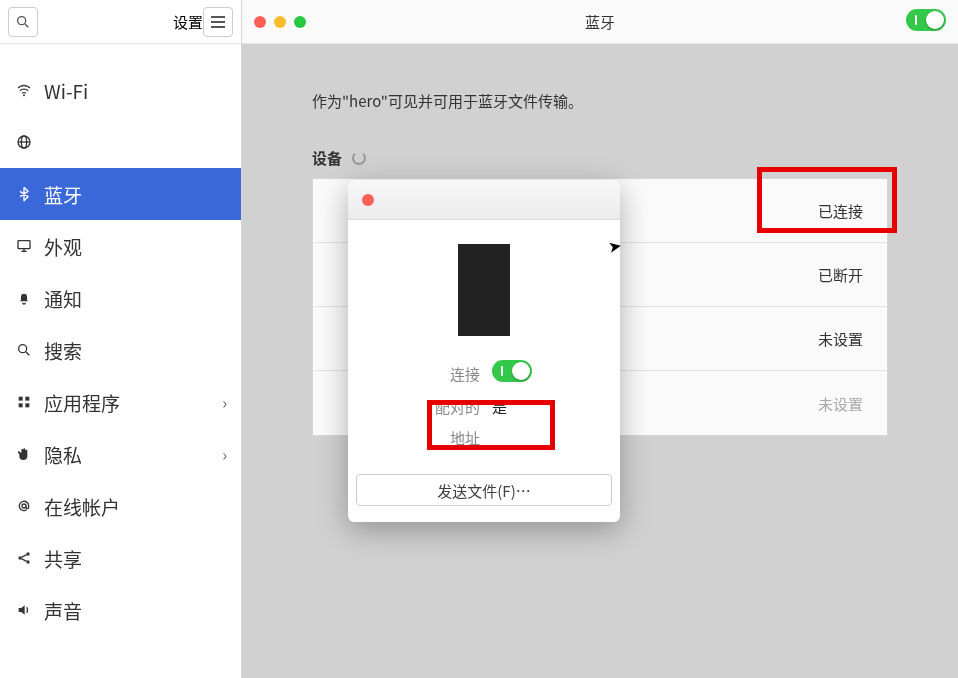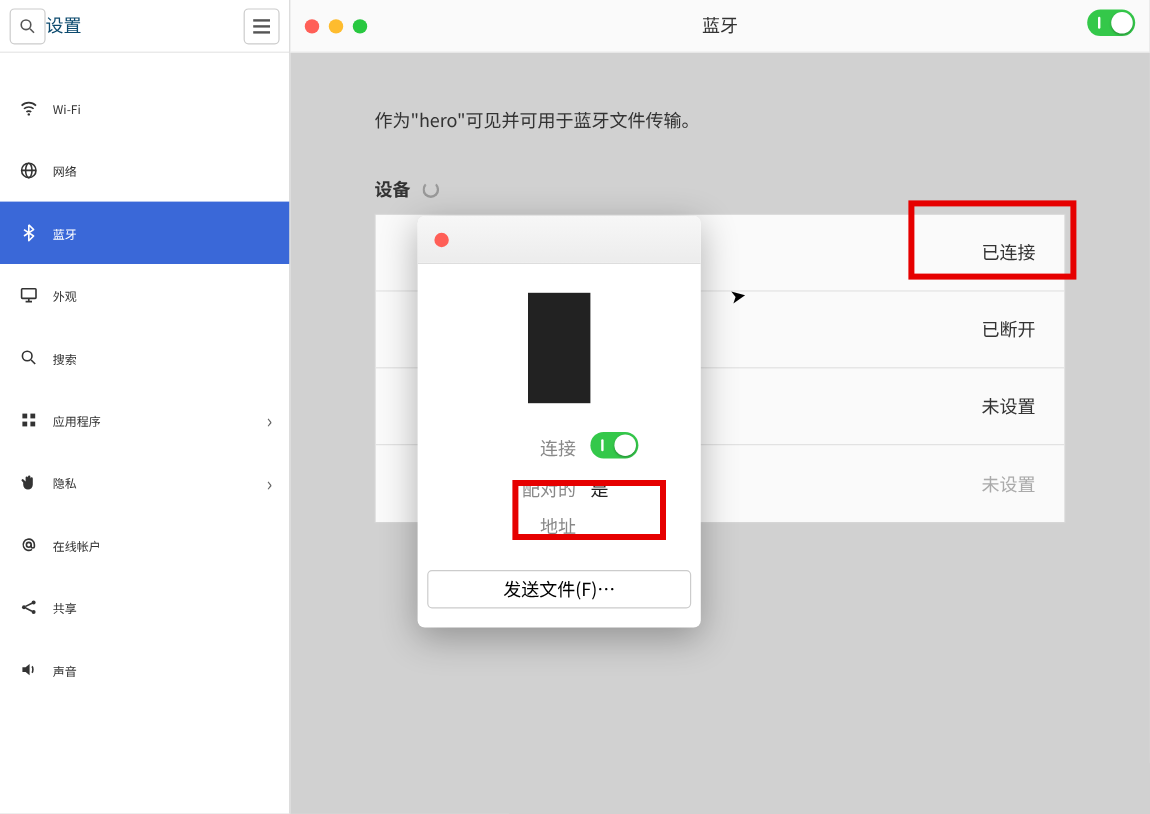--- a/index.html
+++ b/index.html
@@ -4,29 +4,29 @@
 <style>
   * { box-sizing: border-box; margin: 0; padding: 0; }
   body { font-family: -apple-system, "Noto Sans CJK SC", "Microsoft YaHei", sans-serif; font-size: 14px; color: #333; background: #fff; width: 958px; height: 678px; overflow: hidden; position: relative; }
 
   .modal-overlay { position: absolute; inset: 0; background: rgba(0,0,0,0.18); z-index: 50; }
 
   
   .sidebar { position: absolute; left: 0; top: 0; width: 242px; height: 100%; border-right: 1px solid #d5d5d5; background: #fff; z-index: 60; }
   .sidebar-header { height: 44px; display: flex; align-items: center; padding: 0 8px; border-bottom: 1px solid #e5e5e5; }
   .search-btn { width: 30px; height: 30px; border: 1px solid #ccc; border-radius: 4px; background: #fff; display: flex; align-items: center; justify-content: center; }
-  .sidebar-title { flex: 1; text-align: left; font-size: 15px; color: #0c4a6e; }
+  .sidebar-title { flex: 1; text-align: right; font-size: 15px; color: #000000; }
   .hamburger-btn { width: 30px; height: 30px; border: 1px solid #ccc; border-radius: 4px; background: #fff; display: flex; align-items: center; justify-content: center; flex-direction: column; gap: 3px; }
   .hamburger-btn span { width: 14px; height: 2px; background: #555; }
 
   .sidebar-list { padding-top: 20px; }
   .sidebar-item { height: 52px; display: flex; align-items: center; padding: 0 14px; cursor: pointer; color: #333; }
   .sidebar-item.active { background: #3a68d8; color: #fff; }
   .sidebar-item .icon { width: 20px; display: flex; align-items: center; justify-content: center; margin-right: 10px; font-size: 15px; }
-  .sidebar-item .label { flex: 1; font-size: 10px; }
+  .sidebar-item .label { flex: 1; font-size: 19px; }
   .sidebar-item .chevron { font-size: 16px; color: #666; }
 
   
   .main { position: absolute; left: 242px; top: 0; right: 0; height: 100%; z-index: 60; pointer-events: none; }
   .main * { pointer-events: auto; }
   .main-header { height: 44px; border-bottom: 1px solid #e5e5e5; display: flex; align-items: center; padding: 0 12px; background: #fafafa; position: relative; }
   .traffic { display: flex; gap: 8px; }
   .traffic-dot { width: 12px; height: 12px; border-radius: 50%; }
   .traffic-red { background: #ff5f57; }
   .traffic-yellow { background: #febc2e; }
@@ -51,31 +51,31 @@
   .toggle .knob { position: absolute; width: 18px; height: 18px; border-radius: 50%; background: #fff; top: 2px; box-shadow: 0 1px 2px rgba(0,0,0,0.3); }
   .toggle.on .knob { right: 2px; }
   .toggle .bar { position: absolute; left: 9px; top: 6px; width: 2px; height: 10px; background: #fff; border-radius: 1px; }
 
   
   .highlight-box { position: absolute; border: 5px solid #e60000; z-index: 200; pointer-events: none; }
   .hl1 { left: 757px; top: 167px; width: 140px; height: 66px; }
   .hl2 { left: 427px; top: 400px; width: 128px; height: 50px; }
 
   
-  .dialog { position: absolute; left: 348px; top: 180px; width: 236px; background: #fff; border-radius: 6px; box-shadow: 0 8px 30px rgba(0,0,0,0.3); z-index: 100; }
+  .dialog { position: absolute; left: 348px; top: 180px; width: 272px; background: #fff; border-radius: 6px; box-shadow: 0 8px 30px rgba(0,0,0,0.3); z-index: 100; }
   .dialog-header { height: 40px; background: linear-gradient(#f7f7f7,#ececec); border-bottom: 1px solid #ddd; border-radius: 6px 6px 0 0; display: flex; align-items: center; padding: 0 14px; }
   .dialog-header .traffic-dot { width: 12px; height: 12px; }
   .dialog-body { padding: 24px 20px 16px; }
   .device-image { width: 52px; height: 92px; background: #222; margin: 0 auto 24px; }
   .detail-row { display: flex; align-items: center; margin-bottom: 10px; padding-left: 60px; }
   .detail-label { width: 52px; text-align: right; color: #888; font-size: 15px; margin-right: 12px; }
   .detail-value { font-size: 15px; color: #222; }
   .dialog-buttons { padding: 0 8px 10px; }
   .dlg-btn { width: 100%; height: 32px; border-radius: 4px; font-size: 15px; margin-bottom: 6px; display: flex; align-items: center; justify-content: center; cursor: pointer; }
-  .dlg-btn.send { background: #fff; border: 1px solid #ccc; color: #000000; }
+  .dlg-btn.send { background: #fff; border: 1px solid #ccc; color: #404040; }
   .dlg-btn.remove { background: #f16a6a; border: 1px solid #e85a5a; color: #fff; }
 
   .cursor { position: absolute; left: 608px; top: 233px; z-index: 300; font-size: 16px; color: #000; pointer-events: none; transform: rotate(-10deg); }
 
   svg.ico { width: 16px; height: 16px; }
 </style>
 </head>
 <body>
 
 <div class="sidebar">
@@ -104,39 +104,47 @@
       <span class="label">Wi-Fi</span>
     </div>
     <div class="sidebar-item">
       <span class="icon">
           <svg class="ico" viewBox="0 0 24 24">
             <circle cx="12" cy="12" r="9" fill="none" stroke="currentColor" stroke-width="2"></circle>
             <ellipse cx="12" cy="12" rx="4" ry="9" fill="none" stroke="currentColor" stroke-width="2"></ellipse>
             <line x1="3" y1="12" x2="21" y2="12" stroke="currentColor" stroke-width="2"></line>
           </svg>
         </span>
-      <span class="label">网络</span>
     </div>
     <div class="sidebar-item active">
       <span class="icon">
           <svg class="ico" viewBox="0 0 24 24">
             <path d="M12 2v20l6-6-12-8m0 8l12-8-6-6" fill="none" stroke="currentColor" stroke-width="2" stroke-linejoin="round"></path>
           </svg>
         </span>
       <span class="label">蓝牙</span>
     </div>
     <div class="sidebar-item">
       <span class="icon">
           <svg class="ico" viewBox="0 0 24 24">
             <rect x="3" y="4" width="18" height="12" rx="1" fill="none" stroke="currentColor" stroke-width="2"></rect>
             <line x1="8" y1="20" x2="16" y2="20" stroke="currentColor" stroke-width="2"></line>
             <line x1="12" y1="16" x2="12" y2="20" stroke="currentColor" stroke-width="2"></line>
           </svg>
         </span>
       <span class="label">外观</span>
+    </div>
+    <div class="sidebar-item">
+      <span class="icon">
+          <svg class="ico" viewBox="0 0 24 24">
+            <path d="M6 17h12l-1.5-2V10a4.5 4.5 0 10-9 0v5L6 17z" fill="currentColor"></path>
+            <path d="M10 19a2 2 0 004 0" fill="none" stroke="currentColor" stroke-width="2"></path>
+          </svg>
+        </span>
+      <span class="label">通知</span>
     </div>
     <div class="sidebar-item">
       <span class="icon">
           <svg class="ico" viewBox="0 0 24 24">
             <circle cx="10" cy="10" r="6" fill="none" stroke="currentColor" stroke-width="2"></circle>
             <line x1="15" y1="15" x2="20" y2="20" stroke="currentColor" stroke-width="2"></line>
           </svg>
         </span>
       <span class="label">搜索</span>
     </div>

